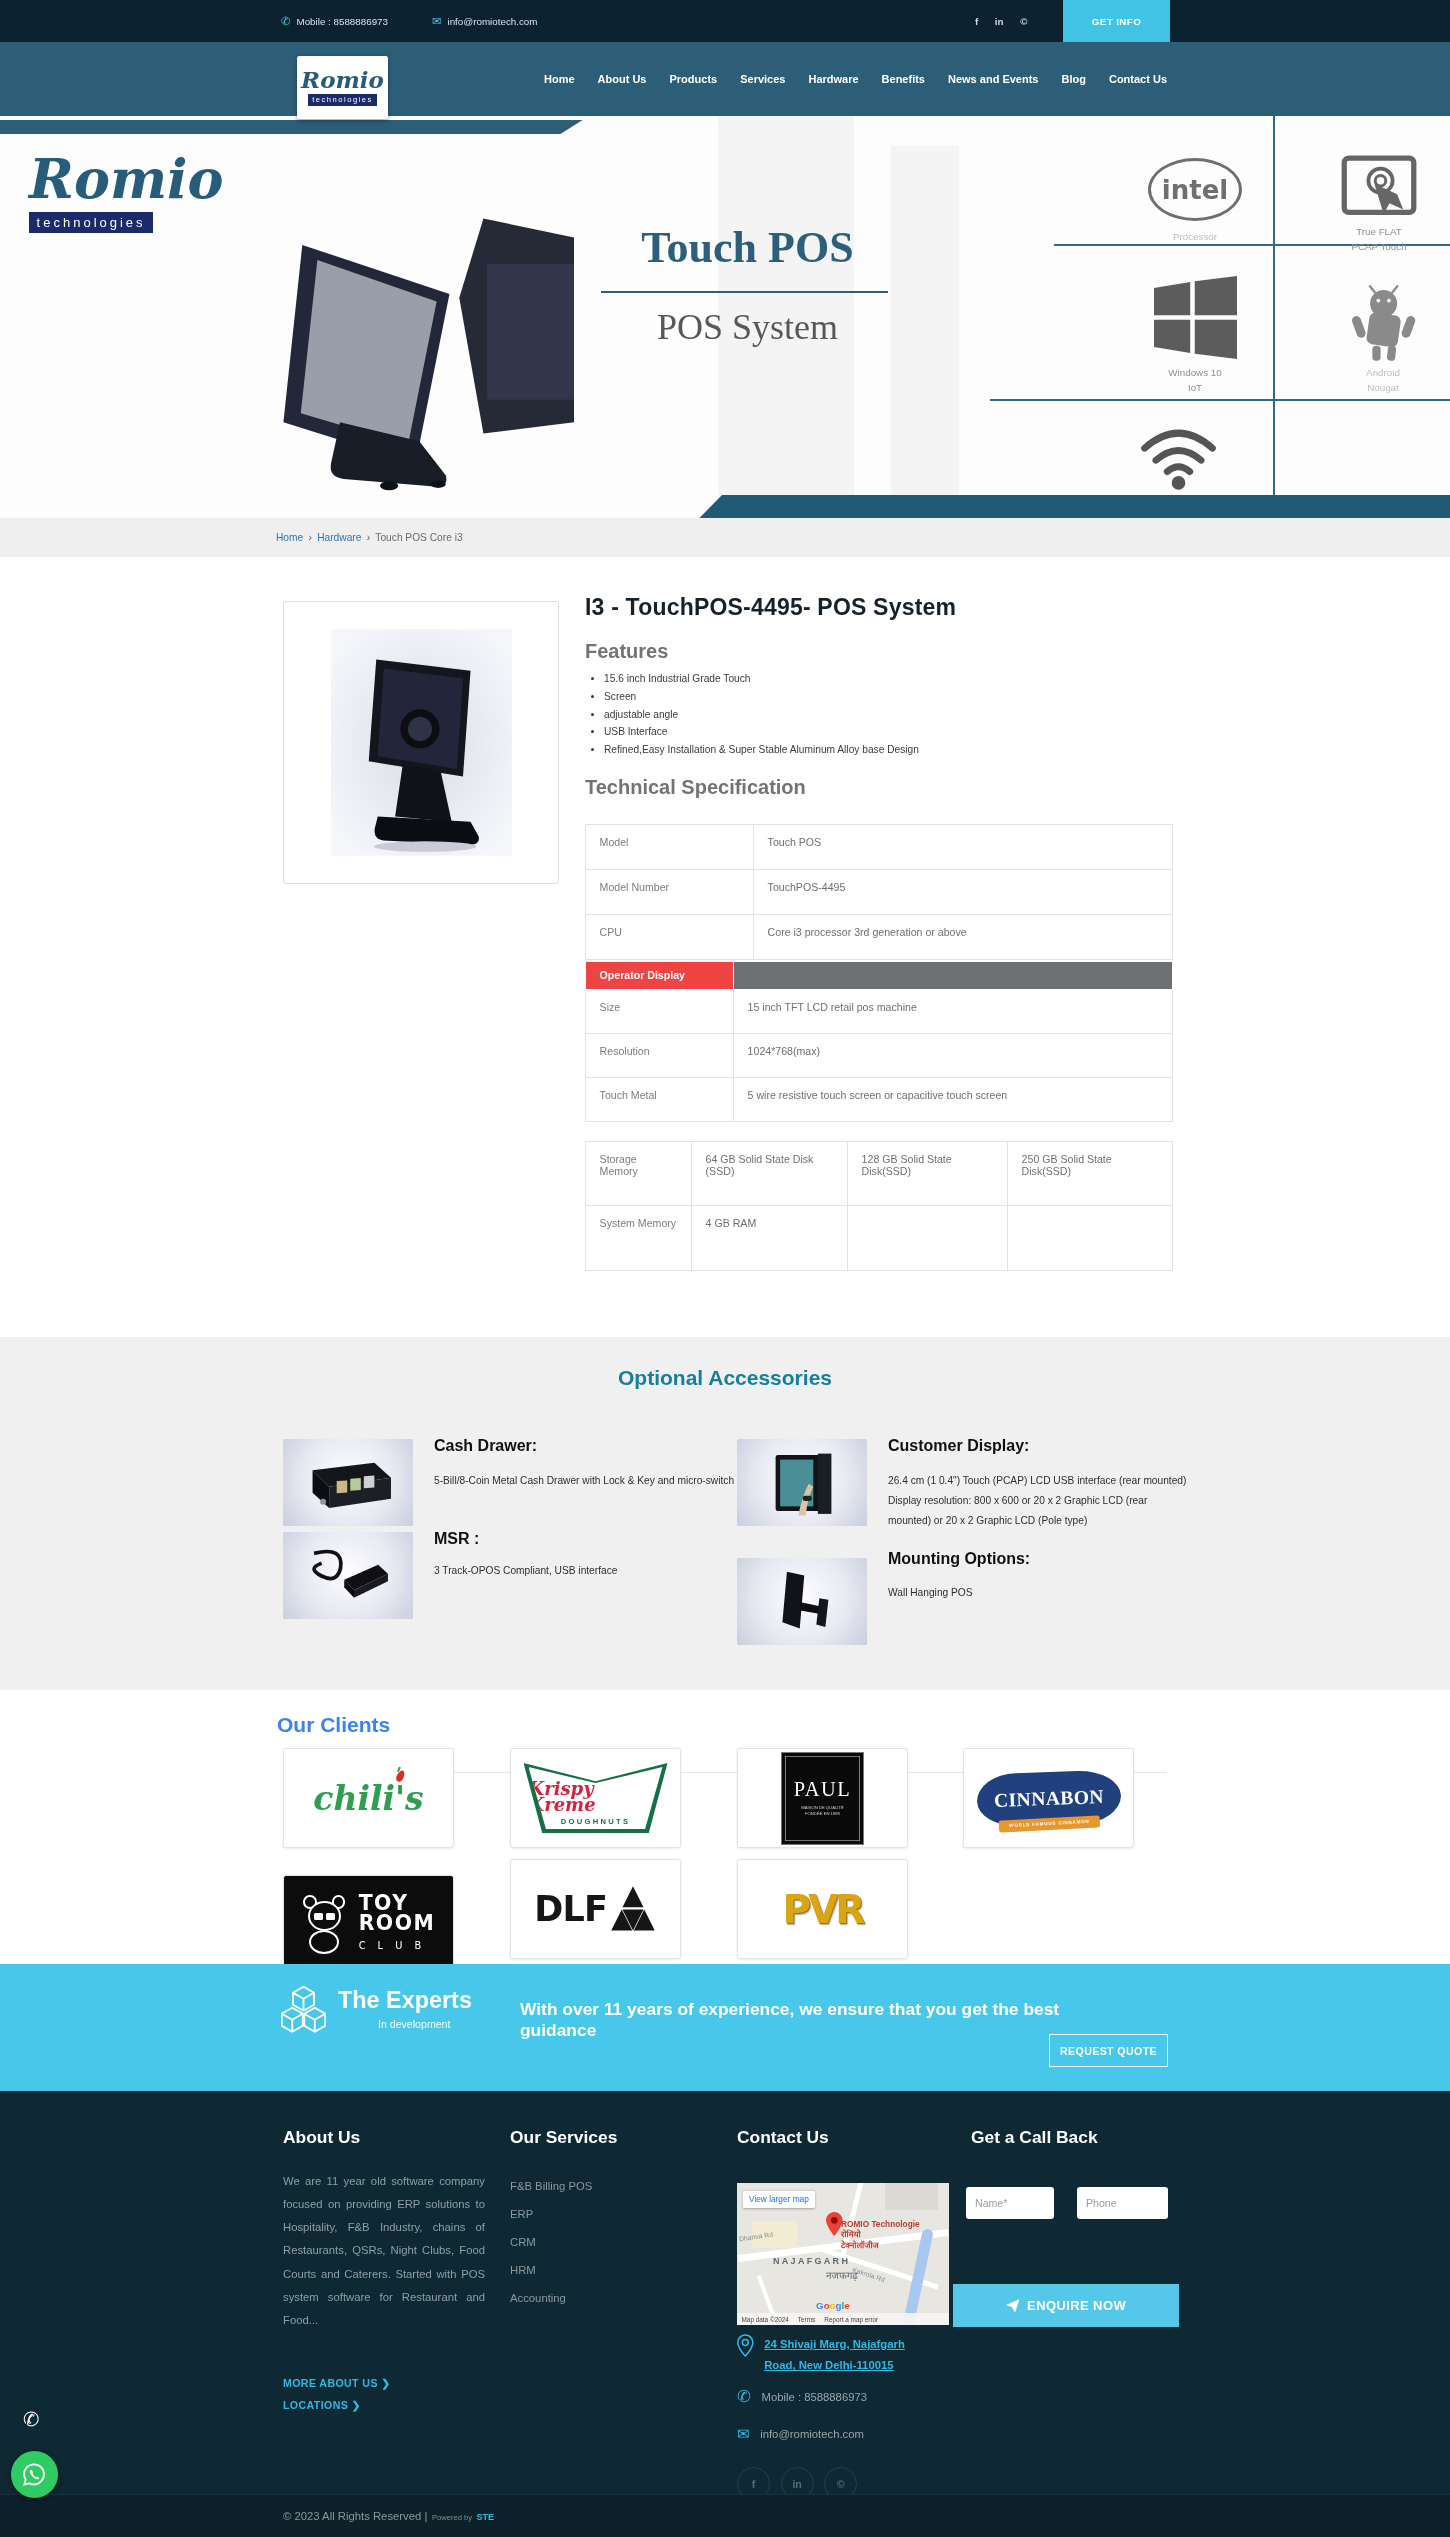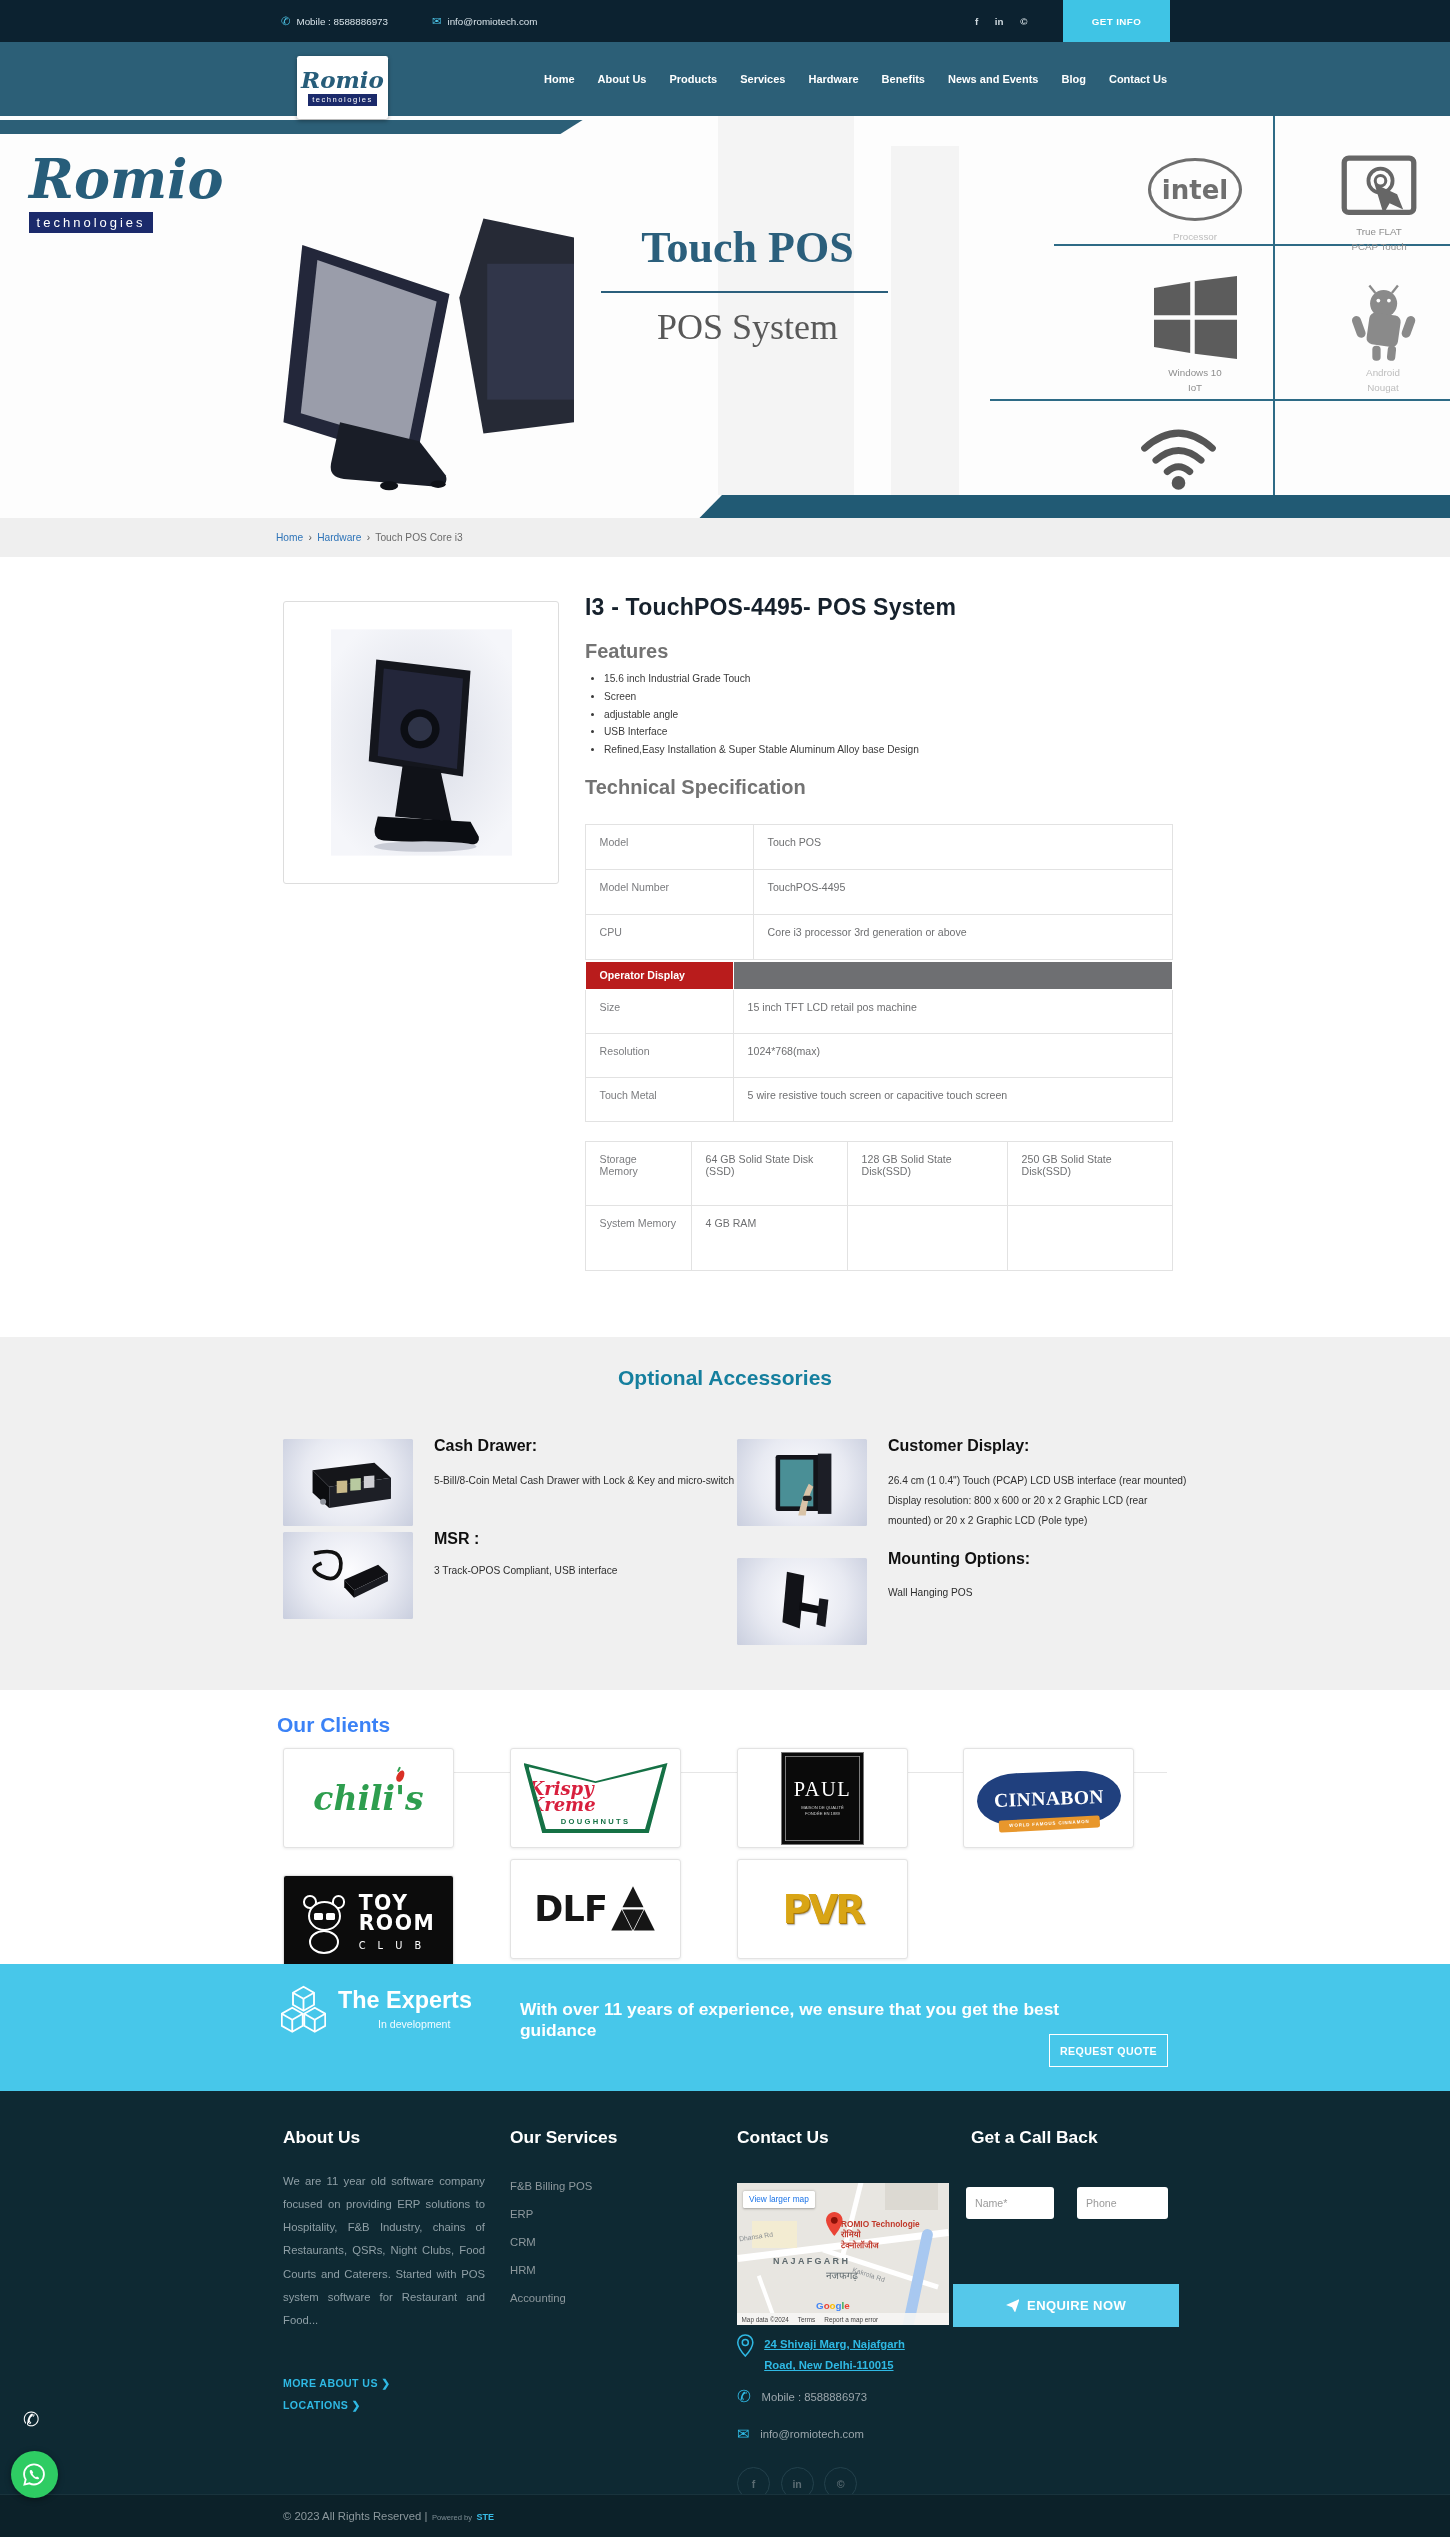--- a/index.html
+++ b/index.html
@@ -62,21 +62,21 @@
       display:flex; align-items:center; justify-content:center; background:#fff; }
   .prod-title { position:absolute; left:585px; top:36px; font-size:23px; font-weight:600; color:#16212c; letter-spacing:0.2px; }
   .sec-heading { position:absolute; font-size:20px; font-weight:bold; color:#737373; }
   .features-list { position:absolute; left:604px; top:115px; font-size:10.2px; color:#3a3a3a; }
   .features-list li { margin-bottom:6.8px; }
   .spec-table { position:absolute; left:585px; border-collapse:collapse; background:#fff; font-size:10.6px; table-layout:fixed; }
   .spec-table td { border:0.8px solid #e2e2e2; padding:10.6px 13.6px; vertical-align:top; }
   .spec-table .lbl { color:#7b7c7f; }
   .spec-table .val { color:#6e6f71; }
   .hdr-row td { border:0.8px solid #fff; padding:6.8px 13.6px; color:#fff; font-weight:bold; font-size:10.6px; }
-  .hdr-dark { background:#b91c1c; }
+  .hdr-dark { background:#ef4444; }
   .hdr-light { background:#6e6f72; }
 
   
   .accessories { top:1337px; height:353px; background:#f0f0f0; }
   .acc-heading { position:absolute; left:0; top:29px; width:1450px; text-align:center; font-size:21px; font-weight:bold; color:#157f9e; }
   .acc-img { position:absolute; width:130px; height:87px; border-radius:1.5px; overflow:hidden;
       background:radial-gradient(circle at 50% 45%, #fdfdff 0%, #e8eaf2 55%, #c9cede 100%); display:flex; align-items:center; justify-content:center; }
   .acc-title { position:absolute; font-size:16px; font-weight:bold; color:#101010; }
   .acc-text { position:absolute; font-size:10.2px; color:#2e2e2e; line-height:1.95; }
 

